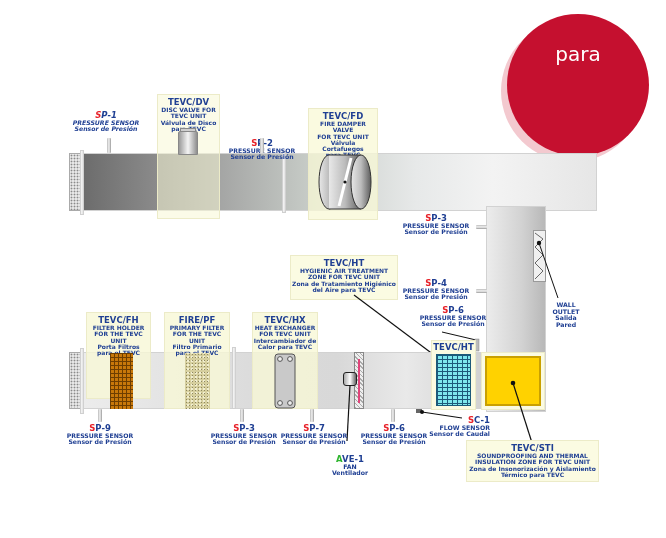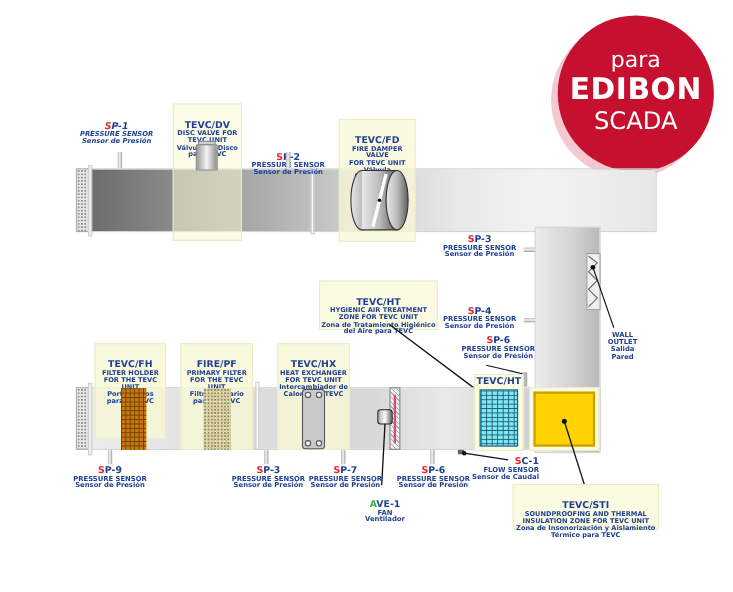--- a/index.html
+++ b/index.html
@@ -5,21 +5,21 @@
   * { box-sizing: border-box; margin: 0; padding: 0; }
   html, body { width: 666px; height: 538px; background: #ffffff; overflow: hidden; }
   body { position: relative; font-family: "DejaVu Sans", sans-serif; }
   .abs { position: absolute; }
   .lbl { position: absolute; text-align: center; color: #1f3f93; font-weight: bold; line-height: 1.05; }
   .lbl .code { font-size: 8.5px; color: #1f3f93; }
   .lbl .code .s { color: #e8232a; }
   .lbl .code .a { color: #2fb52f; }
   .lbl .en { font-size: 6.2px; }
   .lbl .es { font-size: 6.2px; }
-  .box { position: absolute; background: #fbfbe2; border: 1px solid #ecebc8; text-align: center; color: #1f3f93; font-weight: bold; line-height: 1.05; padding-top: 15px; }
+  .box { position: absolute; background: #fbfbe2; border: 1px solid #ecebc8; text-align: center; color: #1f3f93; font-weight: bold; line-height: 1.05; padding-top: 3px; }
   .box .title { font-size: 8.5px; }
   .box .en, .box .es { font-size: 6px; }
   .duct { position: absolute; border: 1px solid #d2d2d2; }
   .sensor-stem { position: absolute; width: 4px; background: linear-gradient(90deg,#bbb,#f2f2f2,#999); border-radius: 1px; }
   .sensor-h { position: absolute; height: 4px; background: linear-gradient(180deg,#bbb,#f2f2f2,#999); border-radius: 1px; }
   .grille { position: absolute; border: 1px solid #aaa;
     background-color:#e6e6e6;
     background-image: radial-gradient(#8a8a8a 0.8px, transparent 1.1px);
     background-size: 3px 3px; }
   .flange { position: absolute; width: 4px; background: linear-gradient(90deg,#e3e3e3,#fff,#cfcfcf); border: 1px solid #d0d0d0; }
@@ -27,22 +27,20 @@
     background: #c5102f; box-shadow: -6px 6px 0 #f3c9cf; color: #fff; text-align: center; font-family: "DejaVu Sans", sans-serif; }
   .badge .w { position: absolute; top: 28px; left: 0; right: 0; font-size: 20px; font-weight: normal; }
   .badge .b { position: absolute; top: 52px; left: 0; right: 0; font-size: 27px; font-weight: bold; letter-spacing: 0.5px; }
   .badge .c { position: absolute; top: 84px; left: 0; right: 0; font-size: 22px; font-weight: normal; }
 </style>
 </head>
 <body>
 
 <div class="badge">
   <div class="w">para</div>
-  <div class="b">EDIBON</div>
-  <div class="c">SCADA</div>
 </div>
 
 <div class="duct" style="left:82px; top:153px; width:515px; height:58px; background:linear-gradient(90deg,#6c6c6c 0%,#9b9b9b 22%,#c8cdc8 45%,#e7e9e9 65%,#f3f3f3 80%,#e6e6e6 100%);"></div>
 <div class="grille" style="left:69px; top:153px; width:12px; height:58px;"></div>
 <div class="flange" style="left:80px; top:150px; height:65px;"></div>
 <div class="flange" style="left:282px; top:151px; height:62px;"></div>
 
 <div class="duct" style="left:486px; top:206px; width:60px; height:206px; background:linear-gradient(90deg,#ececec,#d2d2d2 60%,#b8b8b8);"></div>
 
 <div class="abs" style="left:533px; top:230px; width:13px; height:52px; background:#f0f0f0; border:1px solid #999;">

